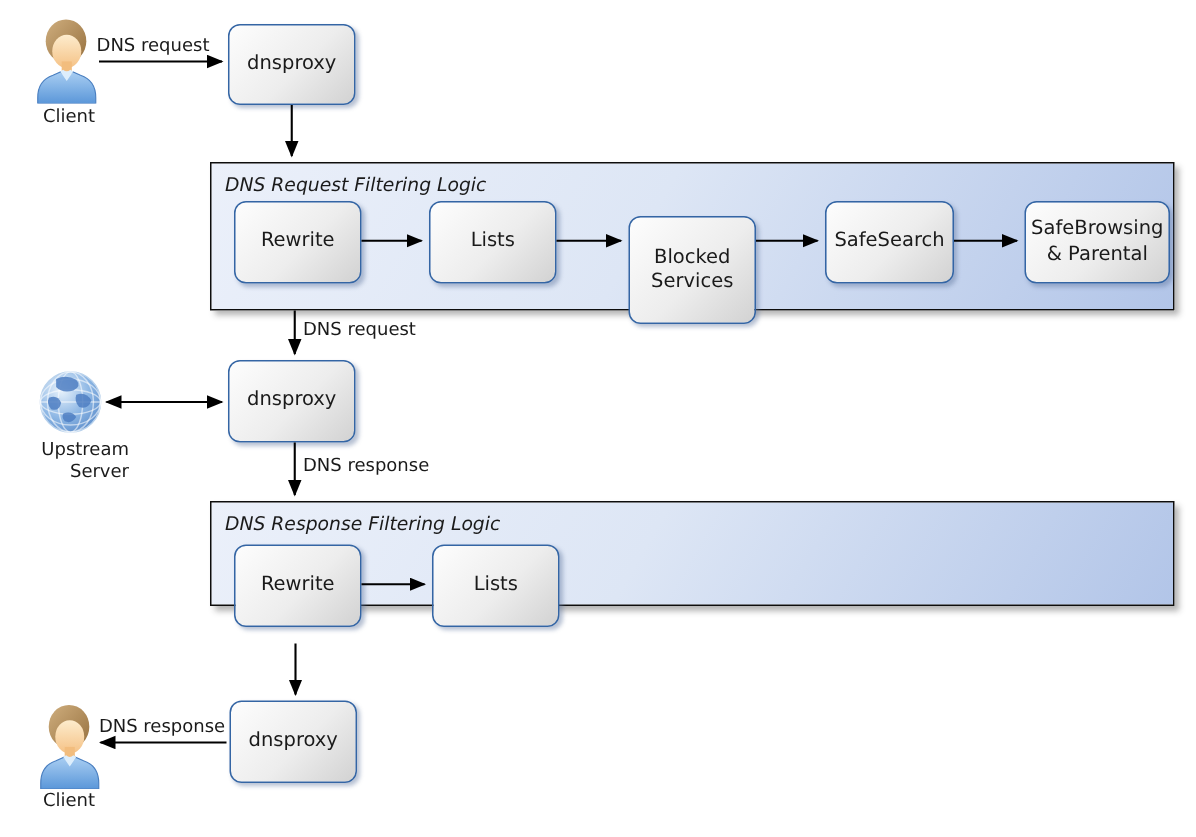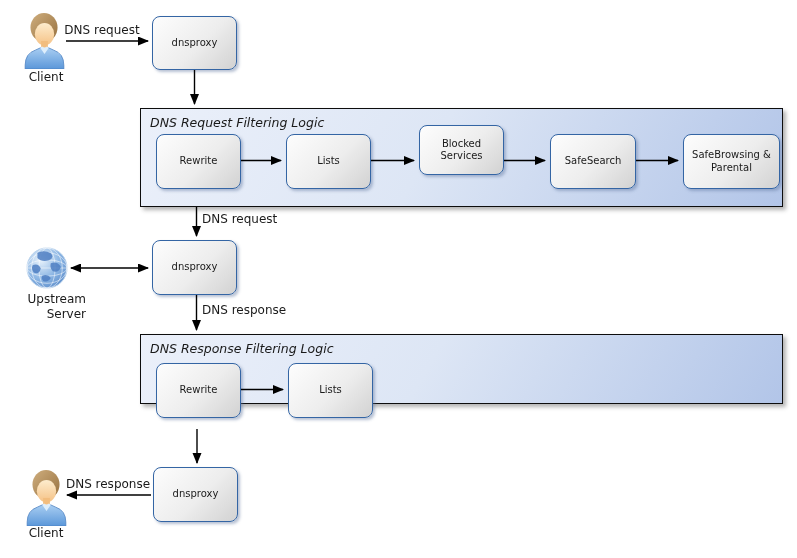--- a/index.html
+++ b/index.html
@@ -22,21 +22,21 @@
     position:absolute;left:0;top:0;z-index:5;pointer-events:none;
   }
   .edge{stroke:var(--arrow-color);stroke-width:1.4;fill:none;}
   .node{
     position:absolute;box-sizing:border-box;
     border:1.5px solid var(--node-border);
     border-radius:8px;
     background:linear-gradient(135deg,#fdfdfd 0%,#ededed 55%,#d2d2d2 100%);
     box-shadow:2px 2px 3px rgba(96,118,158,0.45);
     display:flex;align-items:center;justify-content:center;
-    text-align:center;font-size:10px;line-height:1.25;
+    text-align:center;font-size:13px;line-height:1.25;
     padding:2px 3px;z-index:2;
   }
   .group{
     position:absolute;box-sizing:border-box;
     border:1.5px solid var(--container-border);
     background:linear-gradient(120deg,#ebf0fa 0%,#dde6f5 45%,#b2c5e8 100%);
     box-shadow:3px 3px 4px rgba(40,40,40,0.35);
     z-index:1;
   }
   .group-title{
@@ -137,21 +137,21 @@
   <div class="label center" style="left:6px;top:526px;width:80px">Client</div>
 
   <div class="node" style="left:152px;top:16px;width:85px;height:54px">dnsproxy</div>
   <div class="node" style="left:152px;top:240px;width:85px;height:55px">dnsproxy</div>
   <div class="node" style="left:153px;top:467px;width:85px;height:55px">dnsproxy</div>
 
   <div class="group" style="left:140px;top:108px;width:643px;height:99px">
     <div class="group-title">DNS Request Filtering Logic</div>
     <div class="node" style="left:15px;top:25px;width:85px;height:55px">Rewrite</div>
     <div class="node" style="left:145px;top:25px;width:85px;height:55px">Lists</div>
-    <div class="node" style="left:278px;top:16px;width:85px;height:50px">Blocked Services</div>
+    <div class="node" style="left:278px;top:35px;width:85px;height:72px">Blocked Services</div>
     <div class="node" style="left:409px;top:25px;width:86px;height:55px">SafeSearch</div>
     <div class="node" style="left:542px;top:25px;width:97px;height:55px">SafeBrowsing &amp; Parental</div>
   </div>
 
   <div class="group" style="left:140px;top:334px;width:643px;height:70px">
     <div class="group-title">DNS Response Filtering Logic</div>
     <div class="node" style="left:15px;top:28px;width:85px;height:55px">Rewrite</div>
     <div class="node" style="left:147px;top:28px;width:85px;height:55px">Lists</div>
   </div>
 

